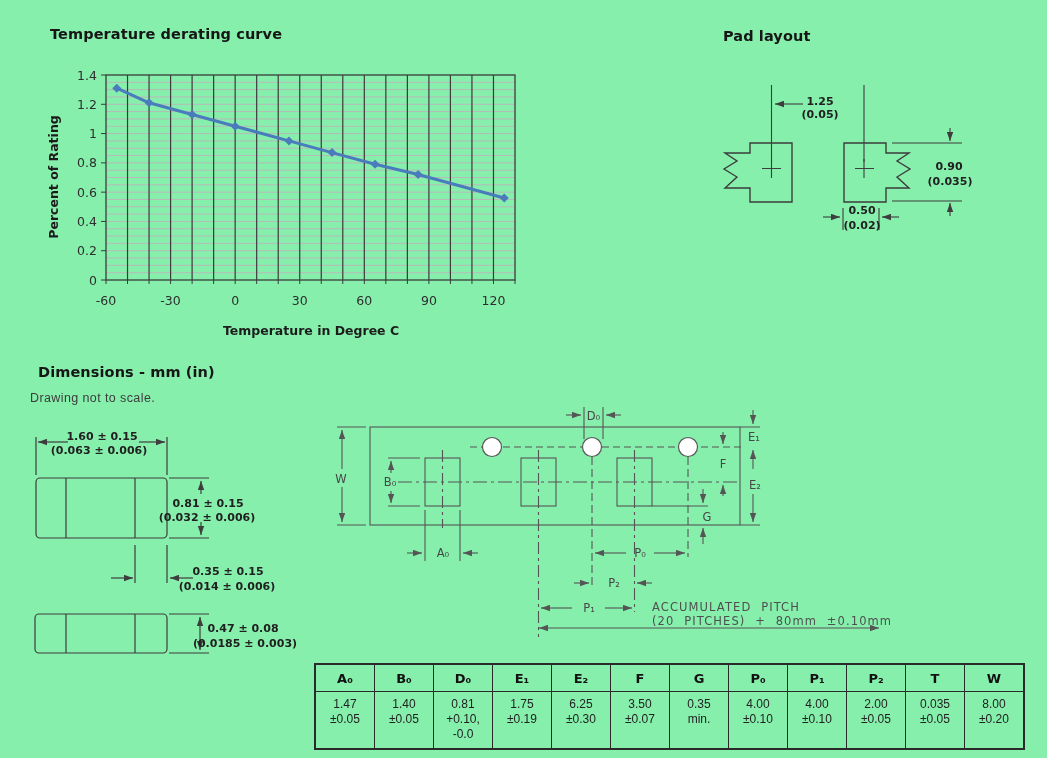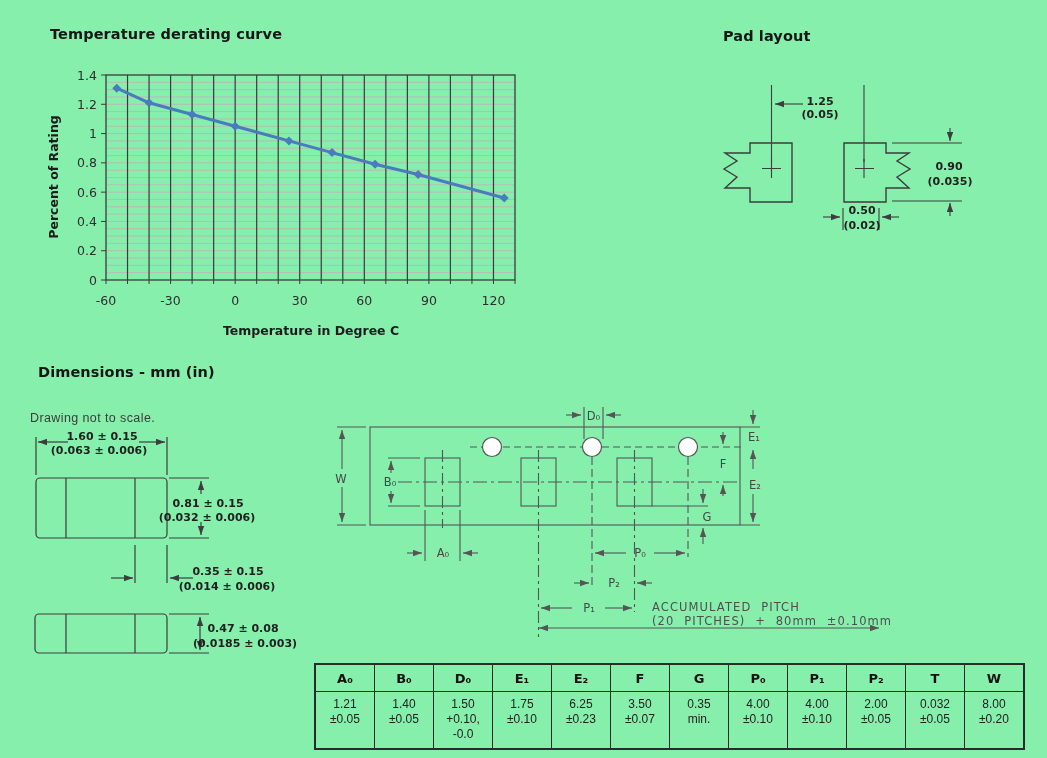--- a/index.html
+++ b/index.html
@@ -1,20 +1,20 @@
 <!DOCTYPE html>
 <html><head>
 <meta charset="utf-8">
 <style>
   html,body{margin:0;padding:0;background:#fff;}
   .page{position:relative;width:1047px;height:758px;background:#86efac;overflow:hidden;
         font-family:"Liberation Sans",sans-serif;color:#1d1d1d;}
   .sec-title{position:absolute;font-size:14.5px;font-weight:bold;color:#161616;
              font-family:"DejaVu Sans","Liberation Sans",sans-serif;letter-spacing:.1px;}
-  .note{position:absolute;font-size:12.5px;color:#3c3c3c;letter-spacing:.4px;margin-top:20px;}
+  .note{position:absolute;font-size:12.5px;color:#3c3c3c;letter-spacing:.4px;}
   svg{position:absolute;overflow:visible;}
   svg text{font-family:"DejaVu Sans","Liberation Sans",sans-serif;}
   .tick{font-size:12.5px;fill:#2e2e2e;}
   .axis-title{font-size:12.5px;font-weight:bold;fill:#1c1c1c;}
   .dimtext{font-size:11px;font-weight:600;fill:#202020;}
   .tapelabel{font-size:11.5px;fill:#474747;}
   .accum{font-size:11.5px;fill:#4f4f4f;letter-spacing:1.1px;word-spacing:5px;}
   .spec-table{position:absolute;left:314px;top:663px;border-collapse:collapse;table-layout:fixed;
               border:2px solid #2a2a2a;}
   .spec-table th,.spec-table td{border:1px solid #2a2a2a;width:54px;text-align:center;}
@@ -300,42 +300,42 @@
           <th>G</th>
           <th>P₀</th>
           <th>P₁</th>
           <th>P₂</th>
           <th>T</th>
           <th>W</th>
         </tr>
       </thead>
     <tbody>
         <tr id="spec-body">
-          <td>1.21
+          <td>1.47
 ±0.05</td>
           <td>1.40
 ±0.05</td>
-          <td>1.50
+          <td>0.81
 +0.10,
 -0.0</td>
           <td>1.75
-±0.10</td>
+±0.19</td>
           <td>6.25
-±0.23</td>
+±0.30</td>
           <td>3.50
 ±0.07</td>
           <td>0.35
 min.</td>
           <td>4.00
 ±0.10</td>
           <td>4.00
 ±0.10</td>
           <td>2.00
 ±0.05</td>
-          <td>0.032
+          <td>0.035
 ±0.05</td>
           <td>8.00
 ±0.20</td>
         </tr>
       </tbody>
   </table>
 
 </div>
 
 </body></html>

